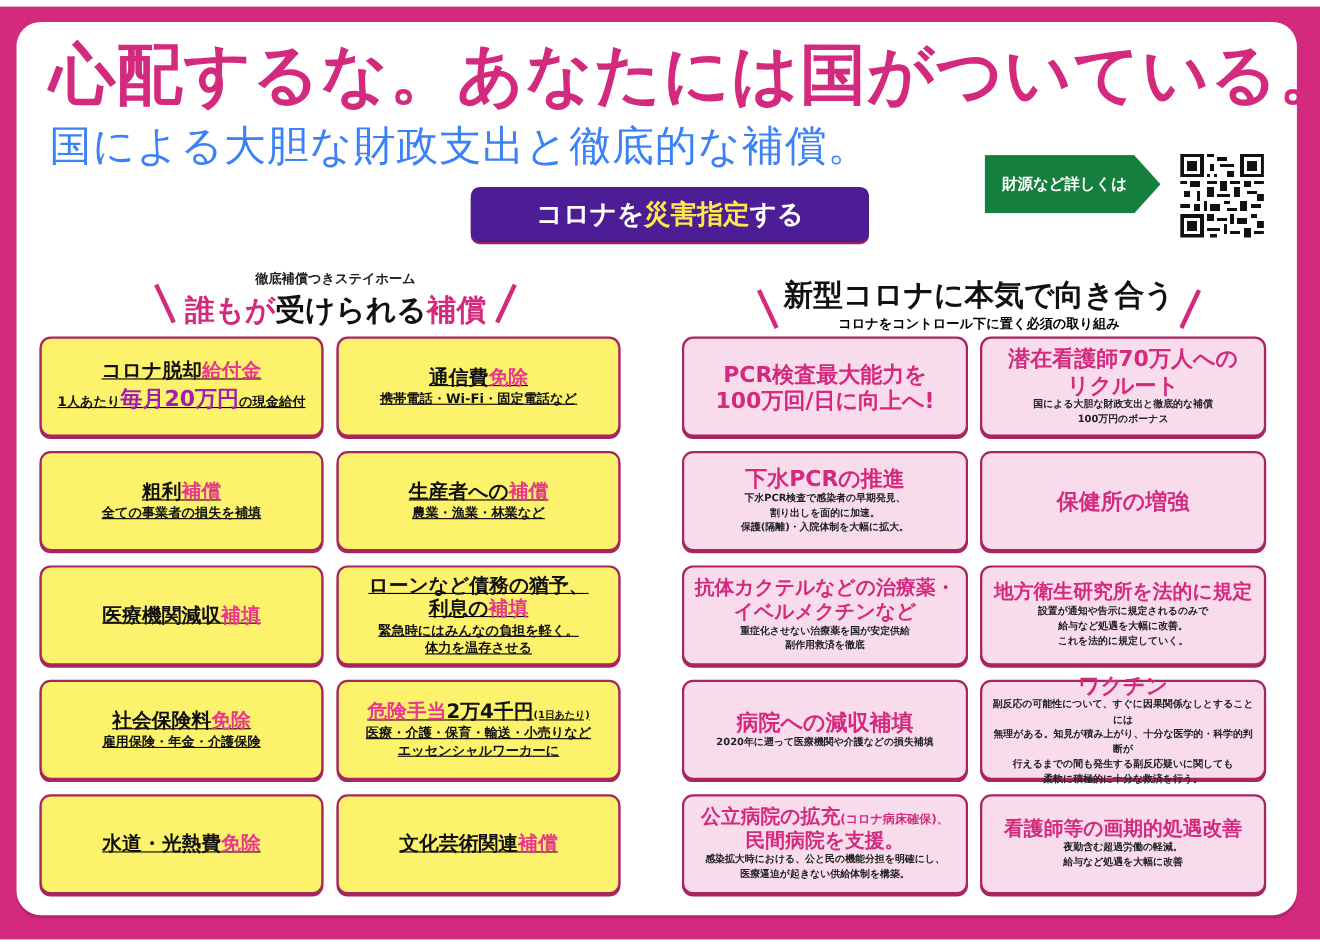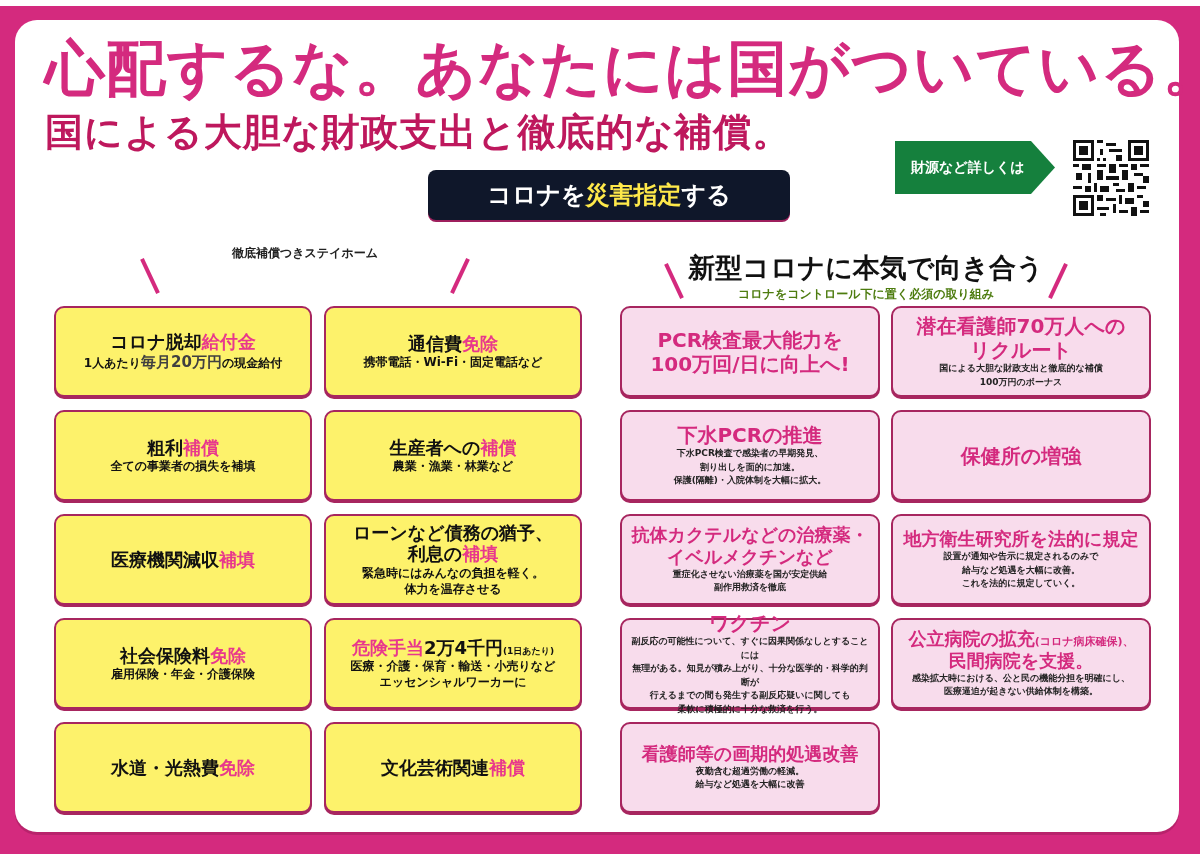--- a/index.html
+++ b/index.html
@@ -1,46 +1,46 @@
 <!DOCTYPE html>
 <html><head>
 <meta charset="utf-8">
 <style>
   * { box-sizing: border-box; margin: 0; padding: 0; }
   html, body { width: 1200px; height: 861px; background: #ffffff; overflow: hidden; }
   body { font-family: "DejaVu Sans", "Liberation Sans", sans-serif; position: relative; }
   .frame { position: absolute; left: 0; top: 6px; width: 1200px; height: 848px; background: #d42a7e; }
   .panel { position: absolute; left: 15px; top: 20px; width: 1164px; height: 812px; background: #ffffff; border-radius: 22px; box-shadow: 0 3px 0 #b8236c; }
   .headline { position: absolute; left: 45px; top: 38px; font-size: 60px; font-weight: bold; color: #d42a7e; letter-spacing: 1px; white-space: nowrap; line-height: 1; }
-  .subhead { position: absolute; left: 45px; top: 113px; font-size: 38px; font-weight: bold; color: #be185d; white-space: nowrap; line-height: 1; letter-spacing: 1px; }
-  .cta { position: absolute; left: 428px; top: 170px; width: 362px; height: 50px; background: #0f172a; border-radius: 8px; color: #fff; font-weight: bold; font-size: 24px; display: flex; align-items: center; justify-content: center; box-shadow: 0 2px 0 #9e1f5d; text-align: right; }
+  .subhead { position: absolute; left: 45px; top: 113px; font-size: 38px; font-weight: normal; color: #3b82f6; white-space: nowrap; line-height: 1; letter-spacing: 1px; }
+  .cta { position: absolute; left: 428px; top: 170px; width: 362px; height: 50px; background: #4c1d95; border-radius: 8px; color: #fff; font-weight: bold; font-size: 24px; display: flex; align-items: center; justify-content: center; box-shadow: 0 2px 0 #9e1f5d; text-align: right; }
   .cta .hl { color: #ffe94a; }
   .arrow-btn { position: absolute; left: 895px; top: 141px; width: 160px; height: 53px; background: #15803d; color: #fff; font-weight: bold; font-size: 14px; display: flex; align-items: center; padding-left: 16px; clip-path: polygon(0 0, 85% 0, 100% 50%, 85% 100%, 0 100%); }
   .qr { position: absolute; left: 1073px; top: 140px; width: 76px; height: 76px; }
   .section-head { position: absolute; text-align: center; }
   .section-head .slash { position: absolute; top: 12px; width: 4px; height: 38px; background: #d42a7e; }
   .left-head { left: 140px; top: 245px; width: 330px; text-align: center; }
   .left-head .small { font-size: 12px; font-weight: bold; color: #222; }
   .left-head .big { font-size: 27px; font-weight: bold; color: #111; margin-top: 2px; }
   .left-head .big .p { color: #d42a7e; }
-  .right-head { left: 666px; top: 250px; width: 400px; }
+  .right-head { left: 690px; top: 250px; width: 400px; }
   .right-head .big { font-size: 27px; font-weight: bold; color: #111; }
-  .right-head .small { font-size: 12px; font-weight: bold; color: #4d7c0f; }
+  .right-head .small { font-size: 12px; font-weight: bold; color: #000000; }
   .grid { position: absolute; display: grid; grid-template-columns: 258px 258px; column-gap: 12px; row-gap: 13px; }
-  .grid.left { left: 54px; top: 306px; }
+  .grid.left { left: 36px; top: 306px; text-decoration: underline; }
   .grid.right { left: 620px; top: 306px; grid-template-columns: 260px 260px; column-gap: 11px; }
   .card { height: 91px; border: 2px solid #a7265f; border-radius: 10px; display: flex; flex-direction: column; align-items: center; justify-content: center; text-align: center; padding: 2px 6px; box-shadow: 0 2px 0 #a7265f; }
   .card.yellow { background: #fdf26b; }
   .card.pink { background: #f8dcec; }
   .card .title { font-weight: bold; font-size: 18px; color: #111; line-height: 1.2; }
   .card.pink .title { color: #d42a7e; font-size: 18px; }
   .card .title .p { color: #e8388c; }
   .card .title .note { font-size: 9px; }
   .card .desc { font-weight: bold; font-size: 12px; color: #111; line-height: 1.35; }
-  .card .desc .p { color: #404040; font-size: 15px; }
+  .card .desc .p { color: #a21caf; font-size: 20px; }
   .card.pink .desc { font-size: 9px; line-height: 1.5; color: #222; }
   .card.pink .title.lg { font-size: 20px; }
 </style>
 </head>
 <body>
 
 <div class="frame"></div>
 <div class="panel"></div>
 
 <div class="headline">心配するな。あなたには国がついている。</div>
@@ -107,20 +107,21 @@
       <rect x="19" y="22" width="2" height="3"></rect>
       <rect x="22" y="23" width="3" height="1"></rect>
       <rect x="9" y="24" width="2" height="1"></rect>
   </g>
 </svg>
 
 <div class="section-head left-head">
   <span class="slash" style="left:8px;transform:rotate(-25deg);"></span>
   <span class="slash" style="right:8px;transform:rotate(25deg);"></span>
   <div class="small">徹底補償つきステイホーム</div>
+  <div class="big"><span class="p">誰もが</span><span>受けられる</span><span class="p">補償</span></div>
 </div>
 
 <div class="section-head right-head">
   <span class="slash" style="left:6px;transform:rotate(-25deg);"></span>
   <span class="slash" style="right:6px;transform:rotate(25deg);"></span>
   <div class="big">新型コロナに本気で向き合う</div>
   <div class="small">コロナをコントロール下に置く必須の取り組み</div>
 </div>
 
 <div class="grid left">
@@ -192,20 +193,24 @@
     <div class="desc">重症化させない治療薬を国が安定供給</div>
     <div class="desc">副作用救済を徹底</div>
   </div>
   <div class="card pink">
     <div class="title">地方衛生研究所を法的に規定</div>
     <div class="desc">設置が通知や告示に規定されるのみで</div>
     <div class="desc">給与など処遇を大幅に改善。</div>
     <div class="desc">これを法的に規定していく。</div>
   </div>
   <div class="card pink">
+    <div class="title lg">病院への減収補填</div>
+    <div class="desc">2020年に遡って医療機関や介護などの損失補填</div>
+  </div>
+  <div class="card pink">
     <div class="title lg">ワクチン</div>
     <div class="desc">副反応の可能性について、すぐに因果関係なしとすることには</div>
     <div class="desc">無理がある。知見が積み上がり、十分な医学的・科学的判断が</div>
     <div class="desc">行えるまでの間も発生する副反応疑いに関しても</div>
     <div class="desc">柔軟に積極的に十分な救済を行う。</div>
   </div>
   <div class="card pink">
     <div class="title"><span>公立病院の拡充</span><span style="font-size:11px">(コロナ病床確保)、</span></div>
     <div class="title">民間病院を支援。</div>
     <div class="desc">感染拡大時における、公と民の機能分担を明確にし、</div>

